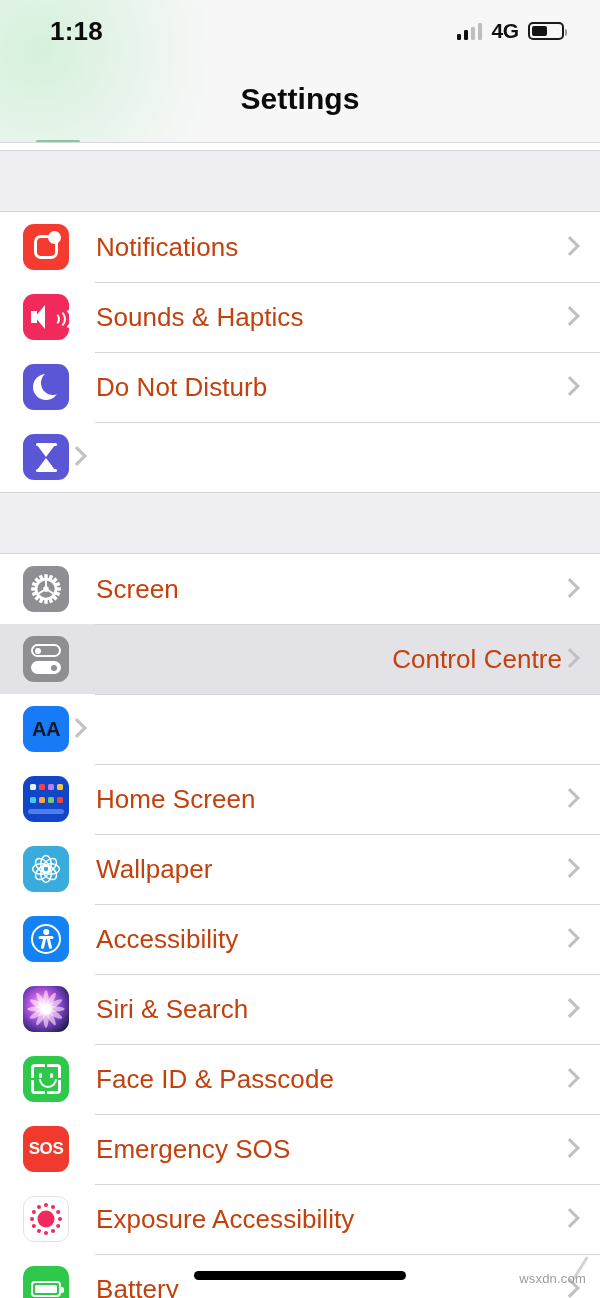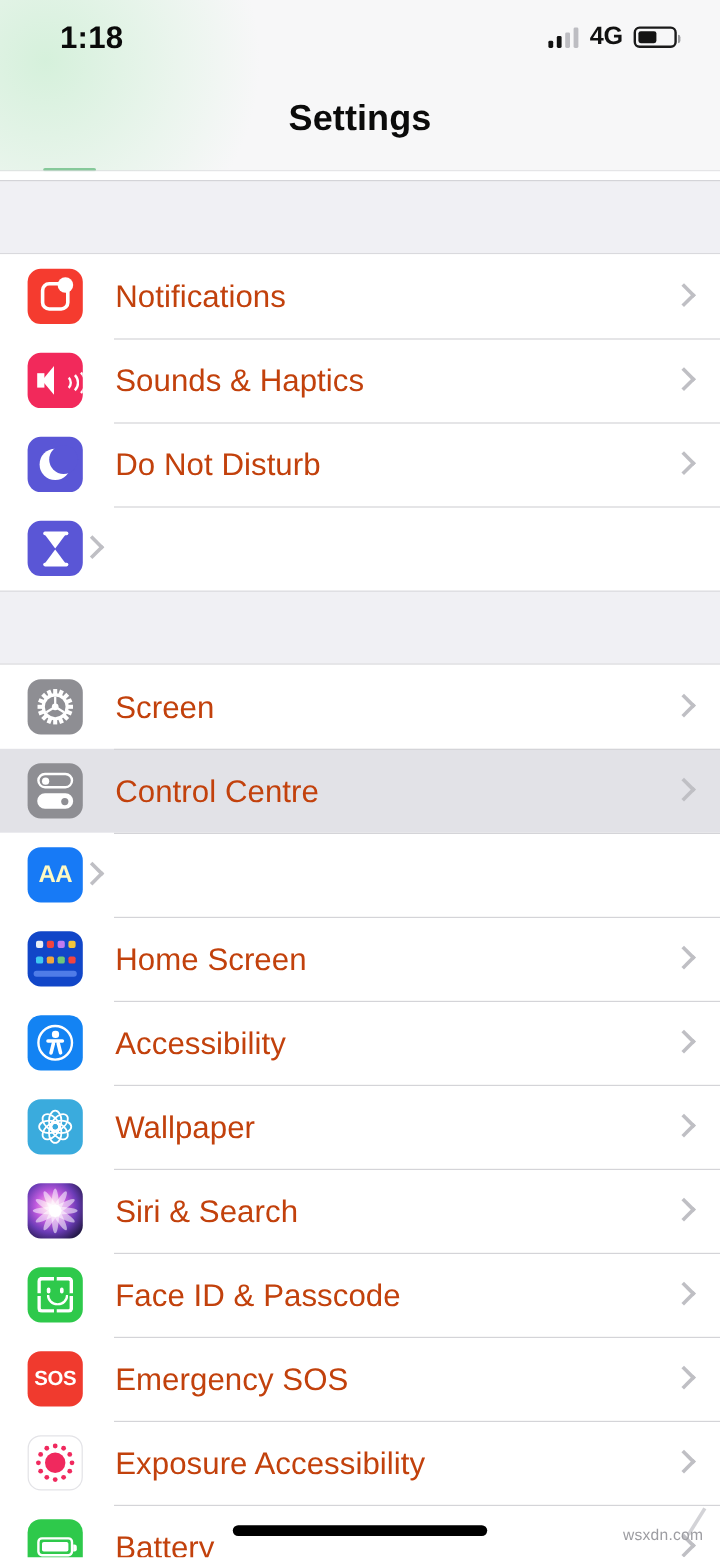--- a/index.html
+++ b/index.html
@@ -160,20 +160,21 @@
     position: relative;
     display: flex;
     align-items: center;
     height: 70px;
     background: #ffffff;
     padding-left: 23px;
     box-sizing: border-box;
   }
   .row.selected {
     background: #e2e2e7;
+    text-align: right;
   }
   .row + .row::before {
     content: "";
     position: absolute;
     left: 95px;
     right: 0;
     top: 0;
     height: 1px;
     background: #d4d4d8;
   }
@@ -339,21 +340,21 @@
     border-radius: 50%;
     background: #fff;
   }
   .tg.left i { left: 2px; }
   .tg.right { background: #fff; }
   .tg.right i { right: 2px; background: #8e8e93; }
 
   .aa-text {
     font-size: 20px;
     font-weight: bold;
-    color: #fef9c3;
+    color: #0f172a;
     letter-spacing: -0.5px;
   }
 
   .homegrid {
     width: 36px; height: 36px;
     display: flex;
     flex-direction: column;
     justify-content: space-between;
     align-items: center;
     padding: 3px 0;
@@ -673,46 +674,46 @@
                 <span style="background:#ffffff"></span>
                 <span style="background:#6fc3f2"></span>
                 <span style="background:#f29a3c"></span>
               </div>
             </div>
           </div>
           <div class="row-label">Home Screen</div>
           <div class="chev"></div>
         </div>
         <div class="row">
-          <div class="row-icon ic-access">
-            <div class="access-circle">
-              <div class="access-head"></div>
-              <div class="access-body"></div>
-              <div class="access-leg l"></div>
-              <div class="access-leg r"></div>
-            </div>
-          </div>
-          <div class="row-label">Accessibility</div>
-          <div class="chev"></div>
-        </div>
-        <div class="row">
           <div class="row-icon ic-wallpaper">
             <div class="flower"><svg viewBox="0 0 32 32" width="32" height="32">
                 <ellipse cx="16" cy="11" rx="5.2" ry="8.4" fill="none" stroke="#fff" stroke-width="1.5" transform="rotate(0 16 16)"></ellipse>
                 <ellipse cx="16" cy="11" rx="5.2" ry="8.4" fill="none" stroke="#fff" stroke-width="1.5" transform="rotate(45 16 16)"></ellipse>
                 <ellipse cx="16" cy="11" rx="5.2" ry="8.4" fill="none" stroke="#fff" stroke-width="1.5" transform="rotate(90 16 16)"></ellipse>
                 <ellipse cx="16" cy="11" rx="5.2" ry="8.4" fill="none" stroke="#fff" stroke-width="1.5" transform="rotate(135 16 16)"></ellipse>
                 <ellipse cx="16" cy="11" rx="5.2" ry="8.4" fill="none" stroke="#fff" stroke-width="1.5" transform="rotate(180 16 16)"></ellipse>
                 <ellipse cx="16" cy="11" rx="5.2" ry="8.4" fill="none" stroke="#fff" stroke-width="1.5" transform="rotate(225 16 16)"></ellipse>
                 <ellipse cx="16" cy="11" rx="5.2" ry="8.4" fill="none" stroke="#fff" stroke-width="1.5" transform="rotate(270 16 16)"></ellipse>
                 <ellipse cx="16" cy="11" rx="5.2" ry="8.4" fill="none" stroke="#fff" stroke-width="1.5" transform="rotate(315 16 16)"></ellipse>
                 <circle cx="16" cy="16" r="3.2" fill="none" stroke="#fff" stroke-width="1.5"></circle>
               </svg></div>
           </div>
           <div class="row-label">Wallpaper</div>
+          <div class="chev"></div>
+        </div>
+        <div class="row">
+          <div class="row-icon ic-access">
+            <div class="access-circle">
+              <div class="access-head"></div>
+              <div class="access-body"></div>
+              <div class="access-leg l"></div>
+              <div class="access-leg r"></div>
+            </div>
+          </div>
+          <div class="row-label">Accessibility</div>
           <div class="chev"></div>
         </div>
         <div class="row">
           <div class="row-icon ic-siri">
             <div style="width:46px;height:46px;"><svg viewBox="0 0 32 32" width="46" height="46">
                 <circle cx="16" cy="16" r="13" fill="none"></circle>
                 <ellipse cx="16" cy="16" rx="2.3" ry="13" fill="rgba(255,255,255,0.55)" transform="rotate(0 16 16)"></ellipse>
                 <ellipse cx="16" cy="16" rx="2.3" ry="13" fill="rgba(255,255,255,0.55)" transform="rotate(30 16 16)"></ellipse>
                 <ellipse cx="16" cy="16" rx="2.3" ry="13" fill="rgba(255,255,255,0.55)" transform="rotate(60 16 16)"></ellipse>
                 <ellipse cx="16" cy="16" rx="2.3" ry="13" fill="rgba(255,255,255,0.55)" transform="rotate(90 16 16)"></ellipse>

